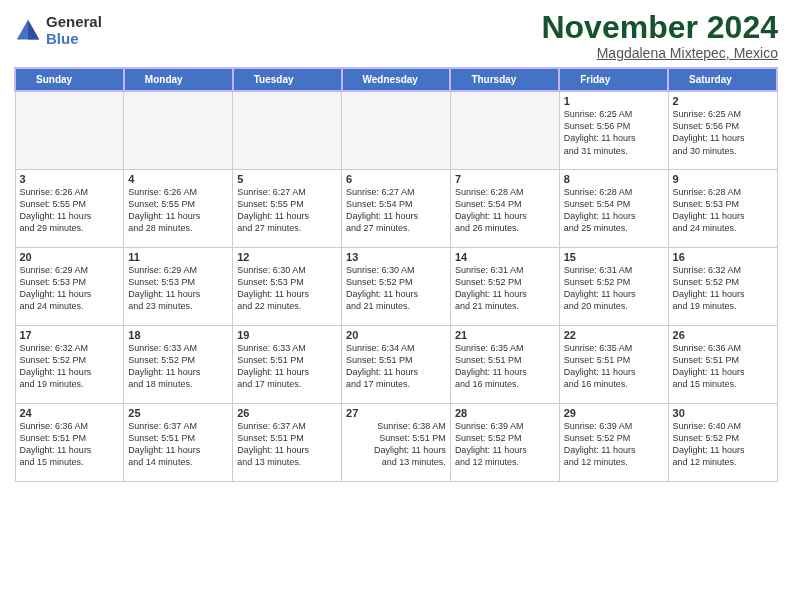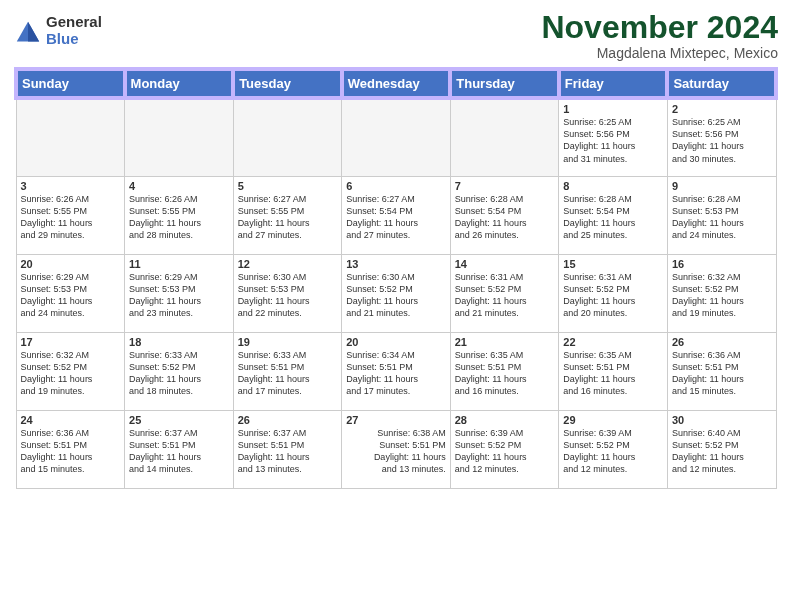--- a/index.html
+++ b/index.html
@@ -17,21 +17,21 @@
       padding: 10px 14px 8px 14px;
     }
     .header-row {
       display: flex;
       align-items: flex-start;
       justify-content: space-between;
       margin-bottom: 6px;
     }
     .logo {
       display: flex;
-      align-items: flex-end;
+      align-items: center;
       margin-top: 4px;
     }
     .logo-text {
       display: flex;
       flex-direction: column;
       line-height: 1.1;
     }
     .logo-general {
       font-size: 15px;
       font-weight: bold;
@@ -52,34 +52,35 @@
     }
     .month-title {
       font-size: 32px;
       font-weight: bold;
       color: #14532d;
       line-height: 1.1;
     }
     .location-title {
       font-size: 14px;
       color: #555;
+      text-decoration: underline;
     }
     table {
       width: 100%;
       border-collapse: collapse;
       table-layout: fixed;
     }
     th {
       background-color: #4472c4;
       color: #fff;
-      font-size: 13px;
-      font-weight: bold;
-      padding: 5px 4px;
+      font-size: 10px;
+      font-weight: bold;
+      padding: 5px 20px;
       text-align: left;
-      border: 4px solid #c4b5fd;
+      border: 2px solid #c4b5fd;
     }
     td {
       border: 1px solid #ccc;
       vertical-align: top;
       padding: 3px 4px;
       font-size: 9.5px;
       color: #333;
       height: 78px;
       background: #fff;
     }

